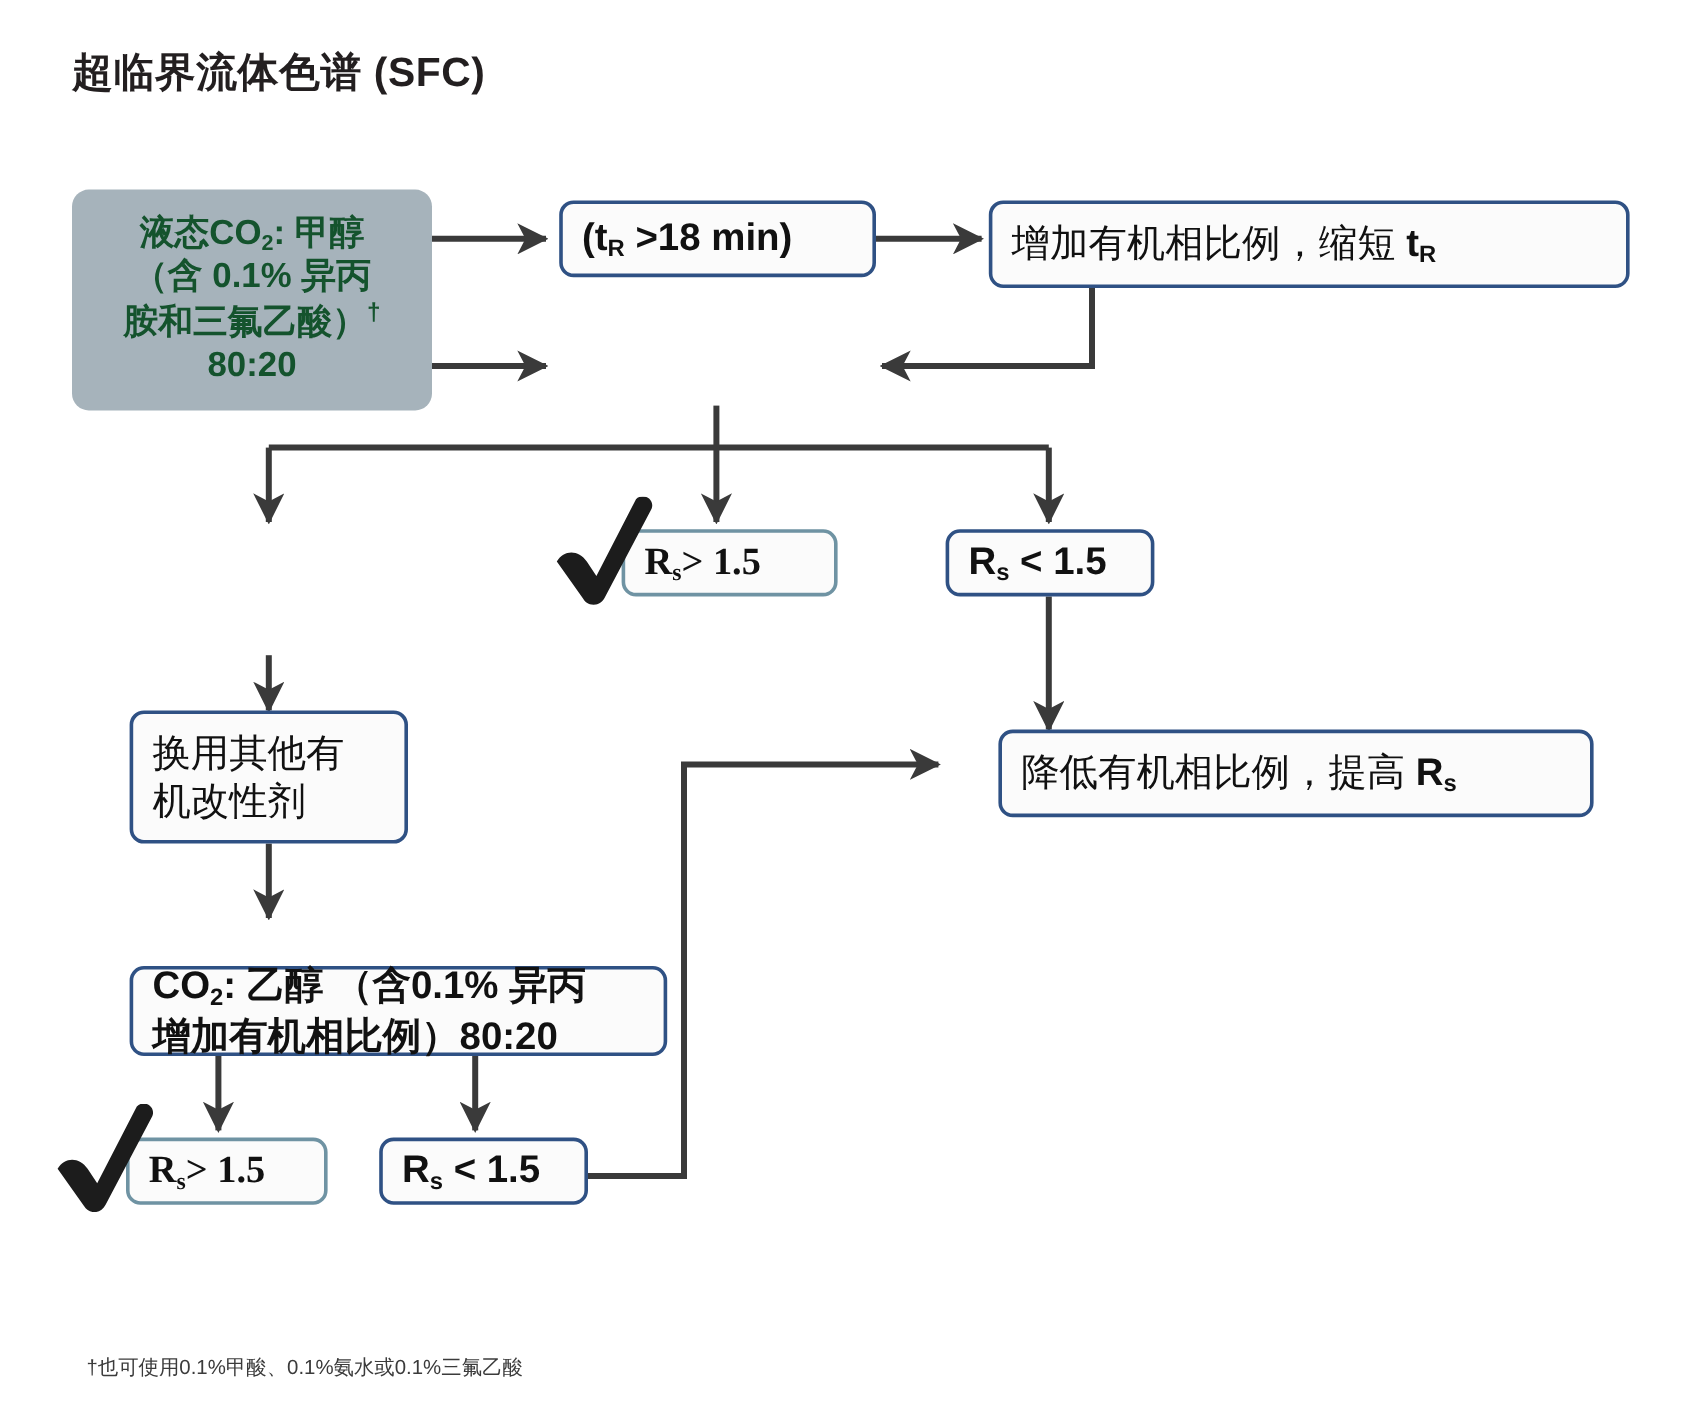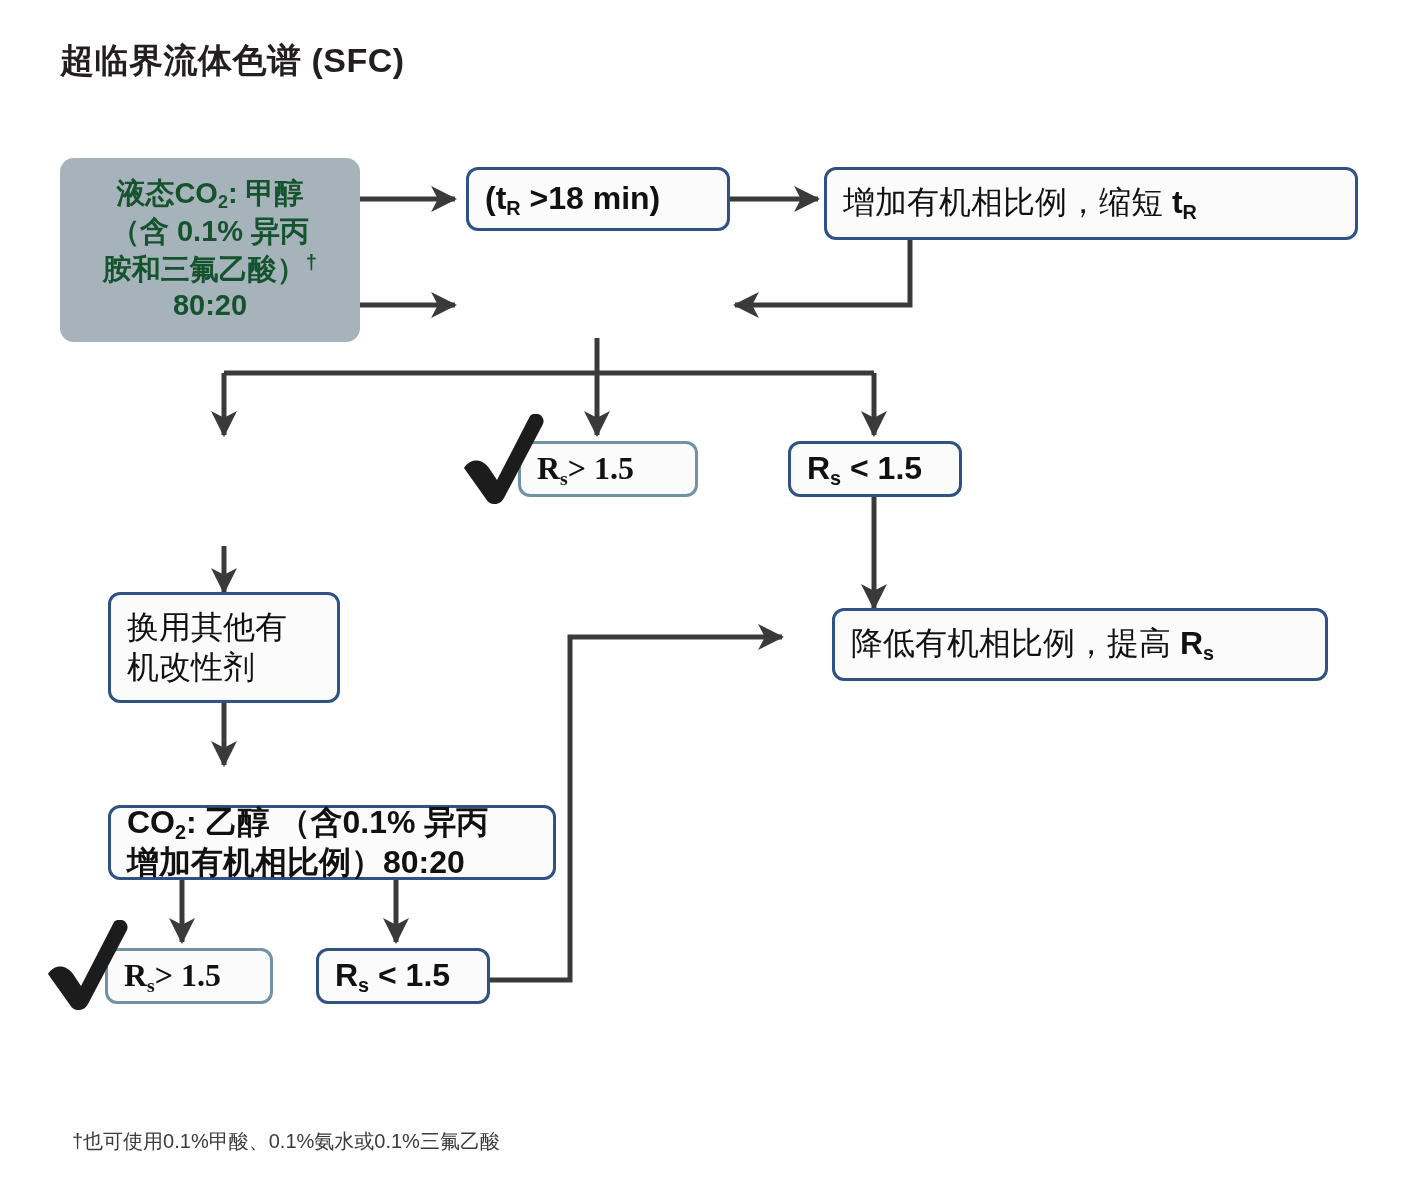--- a/index.html
+++ b/index.html
@@ -7,21 +7,21 @@
   #stage{position:relative;width:1405px;height:1184px;overflow:hidden;background:#fff;}
 
   #title{
     position:absolute;left:60px;top:38px;
     font-size:34px;font-weight:700;color:#231f20;
     letter-spacing:.5px;white-space:nowrap;
   }
 
   #footnote{
     position:absolute;left:72px;top:1128px;
-    font-size:20px;font-weight:400;color:#3b3b3b;white-space:nowrap;
+    font-size:17px;font-weight:400;color:#3b3b3b;white-space:nowrap;
   }
 
   svg.wires{position:absolute;left:0;top:0;width:1405px;height:1184px;}
 
   .node{
     position:absolute;box-sizing:border-box;
     display:flex;align-items:center;
     border-radius:12px;background:#fbfbfb;
     border:3px solid #2f5184;
     color:#111111;

